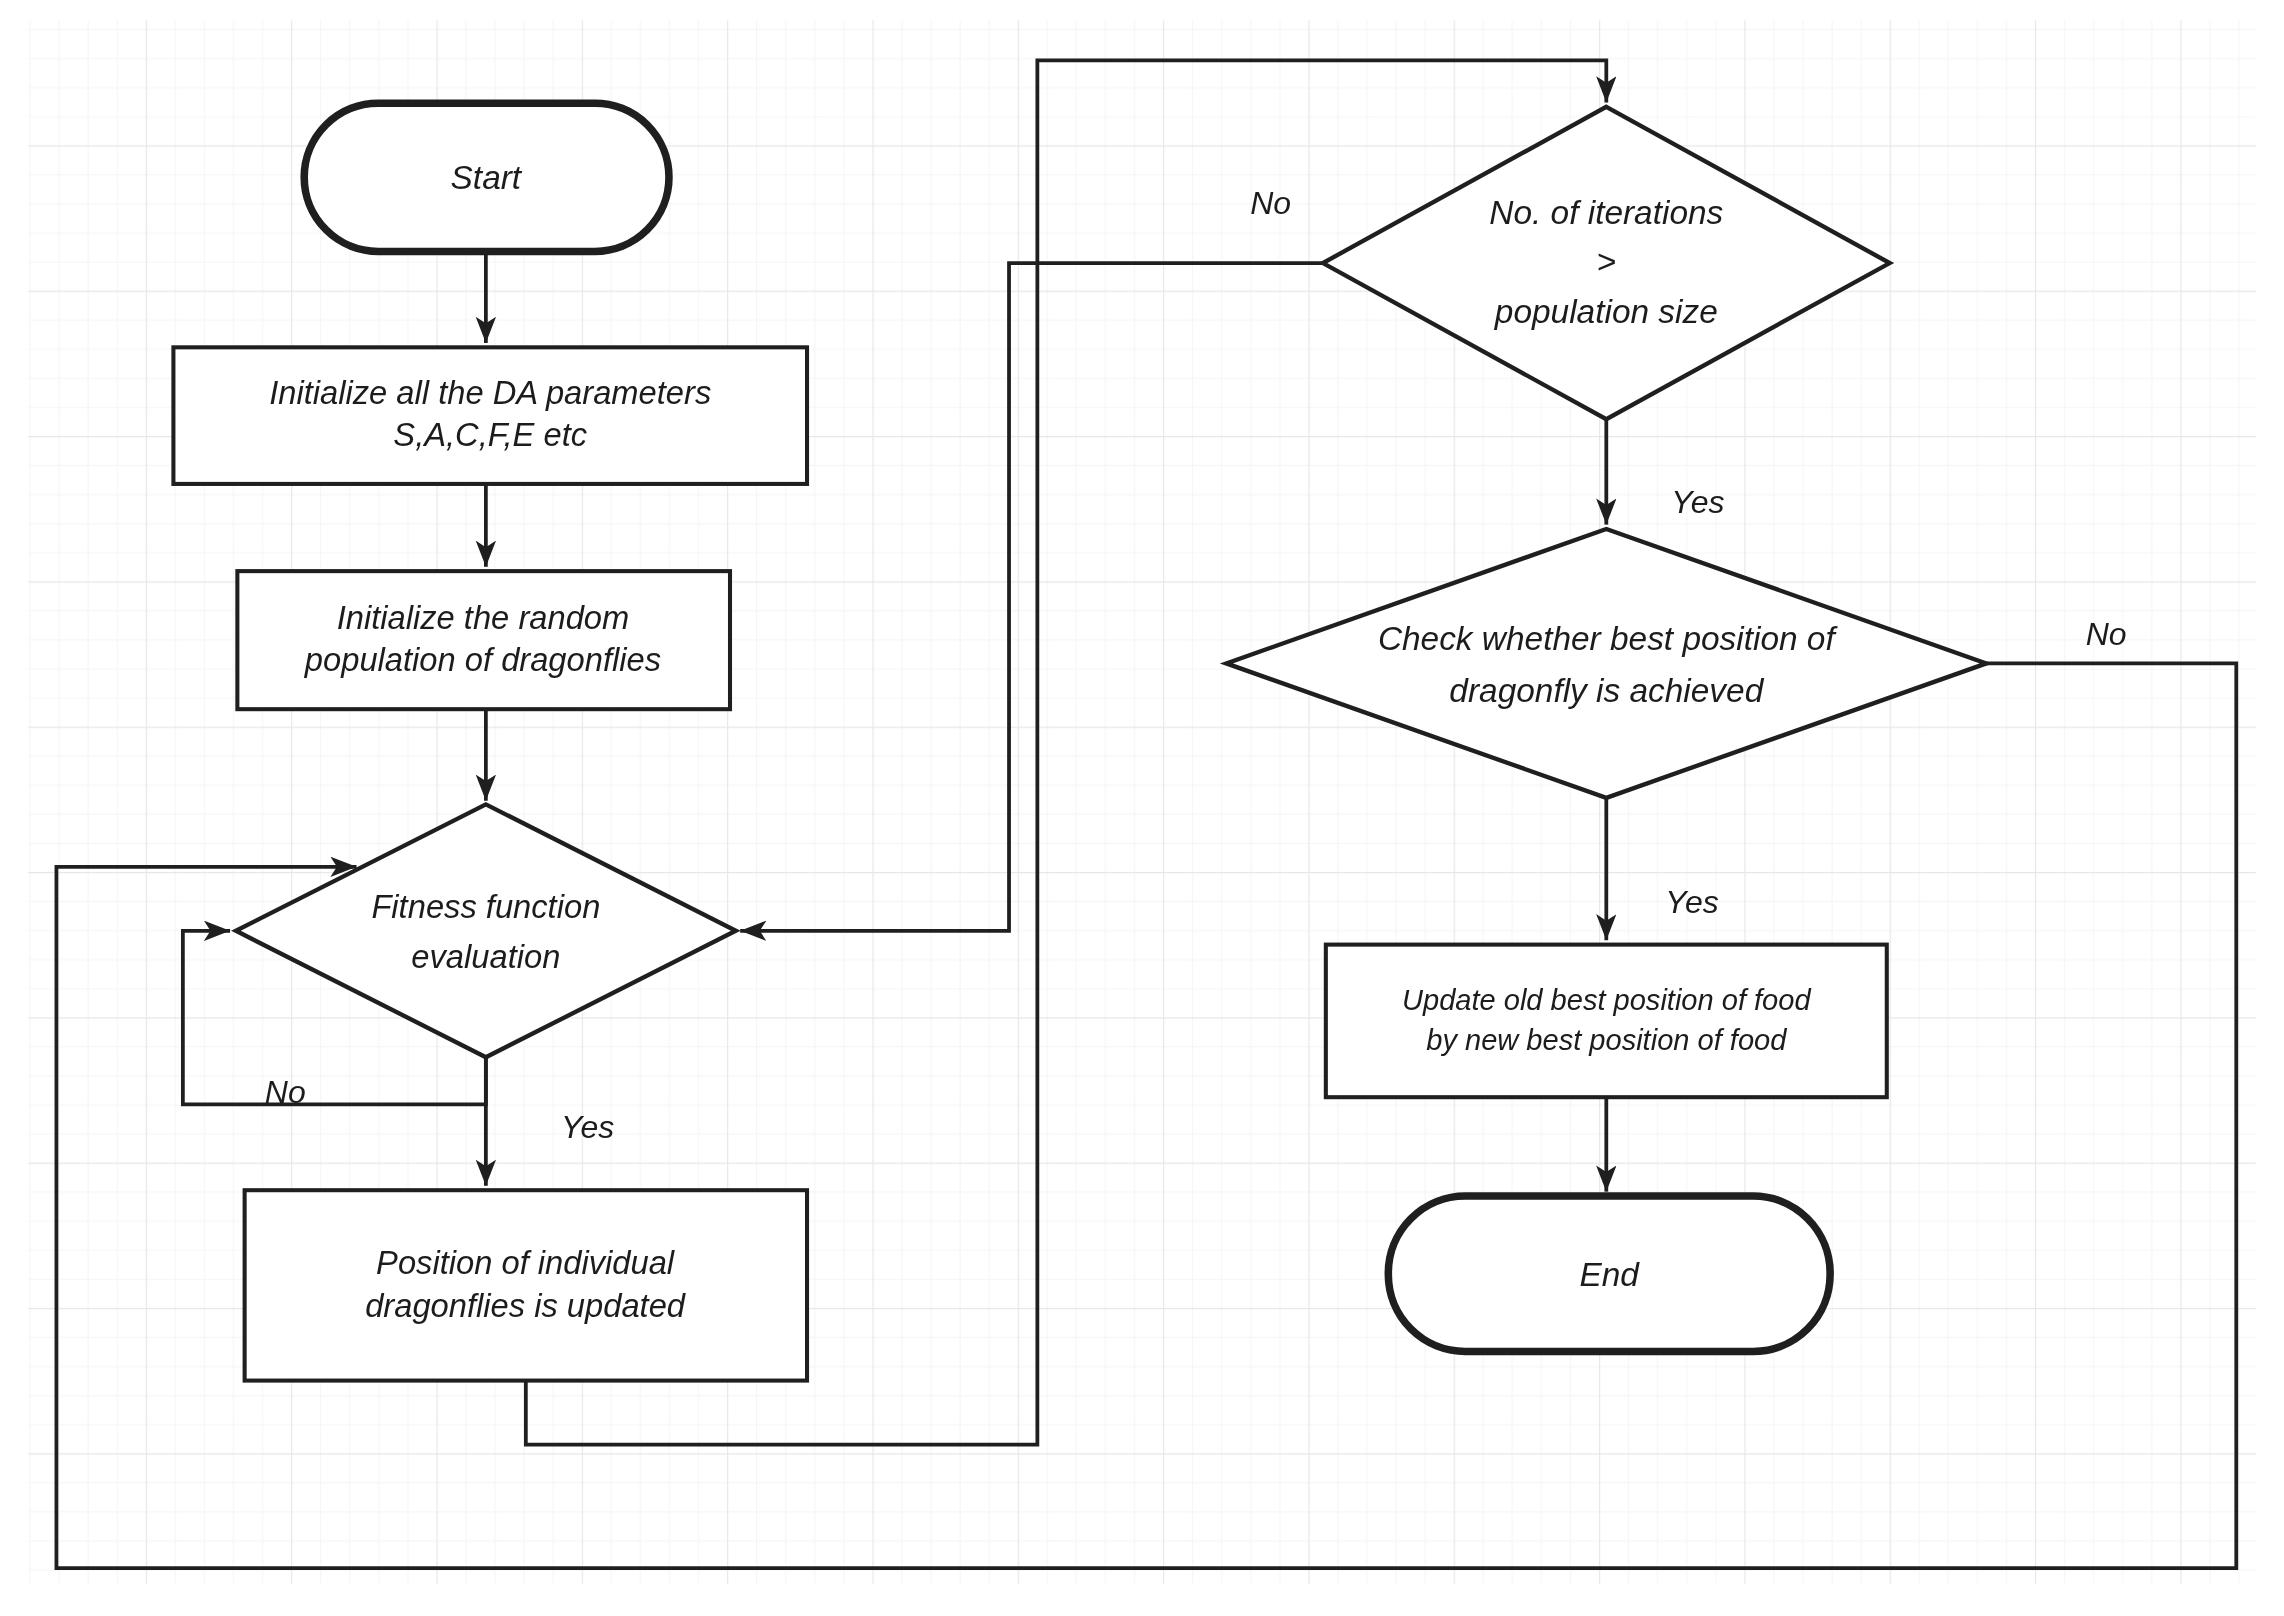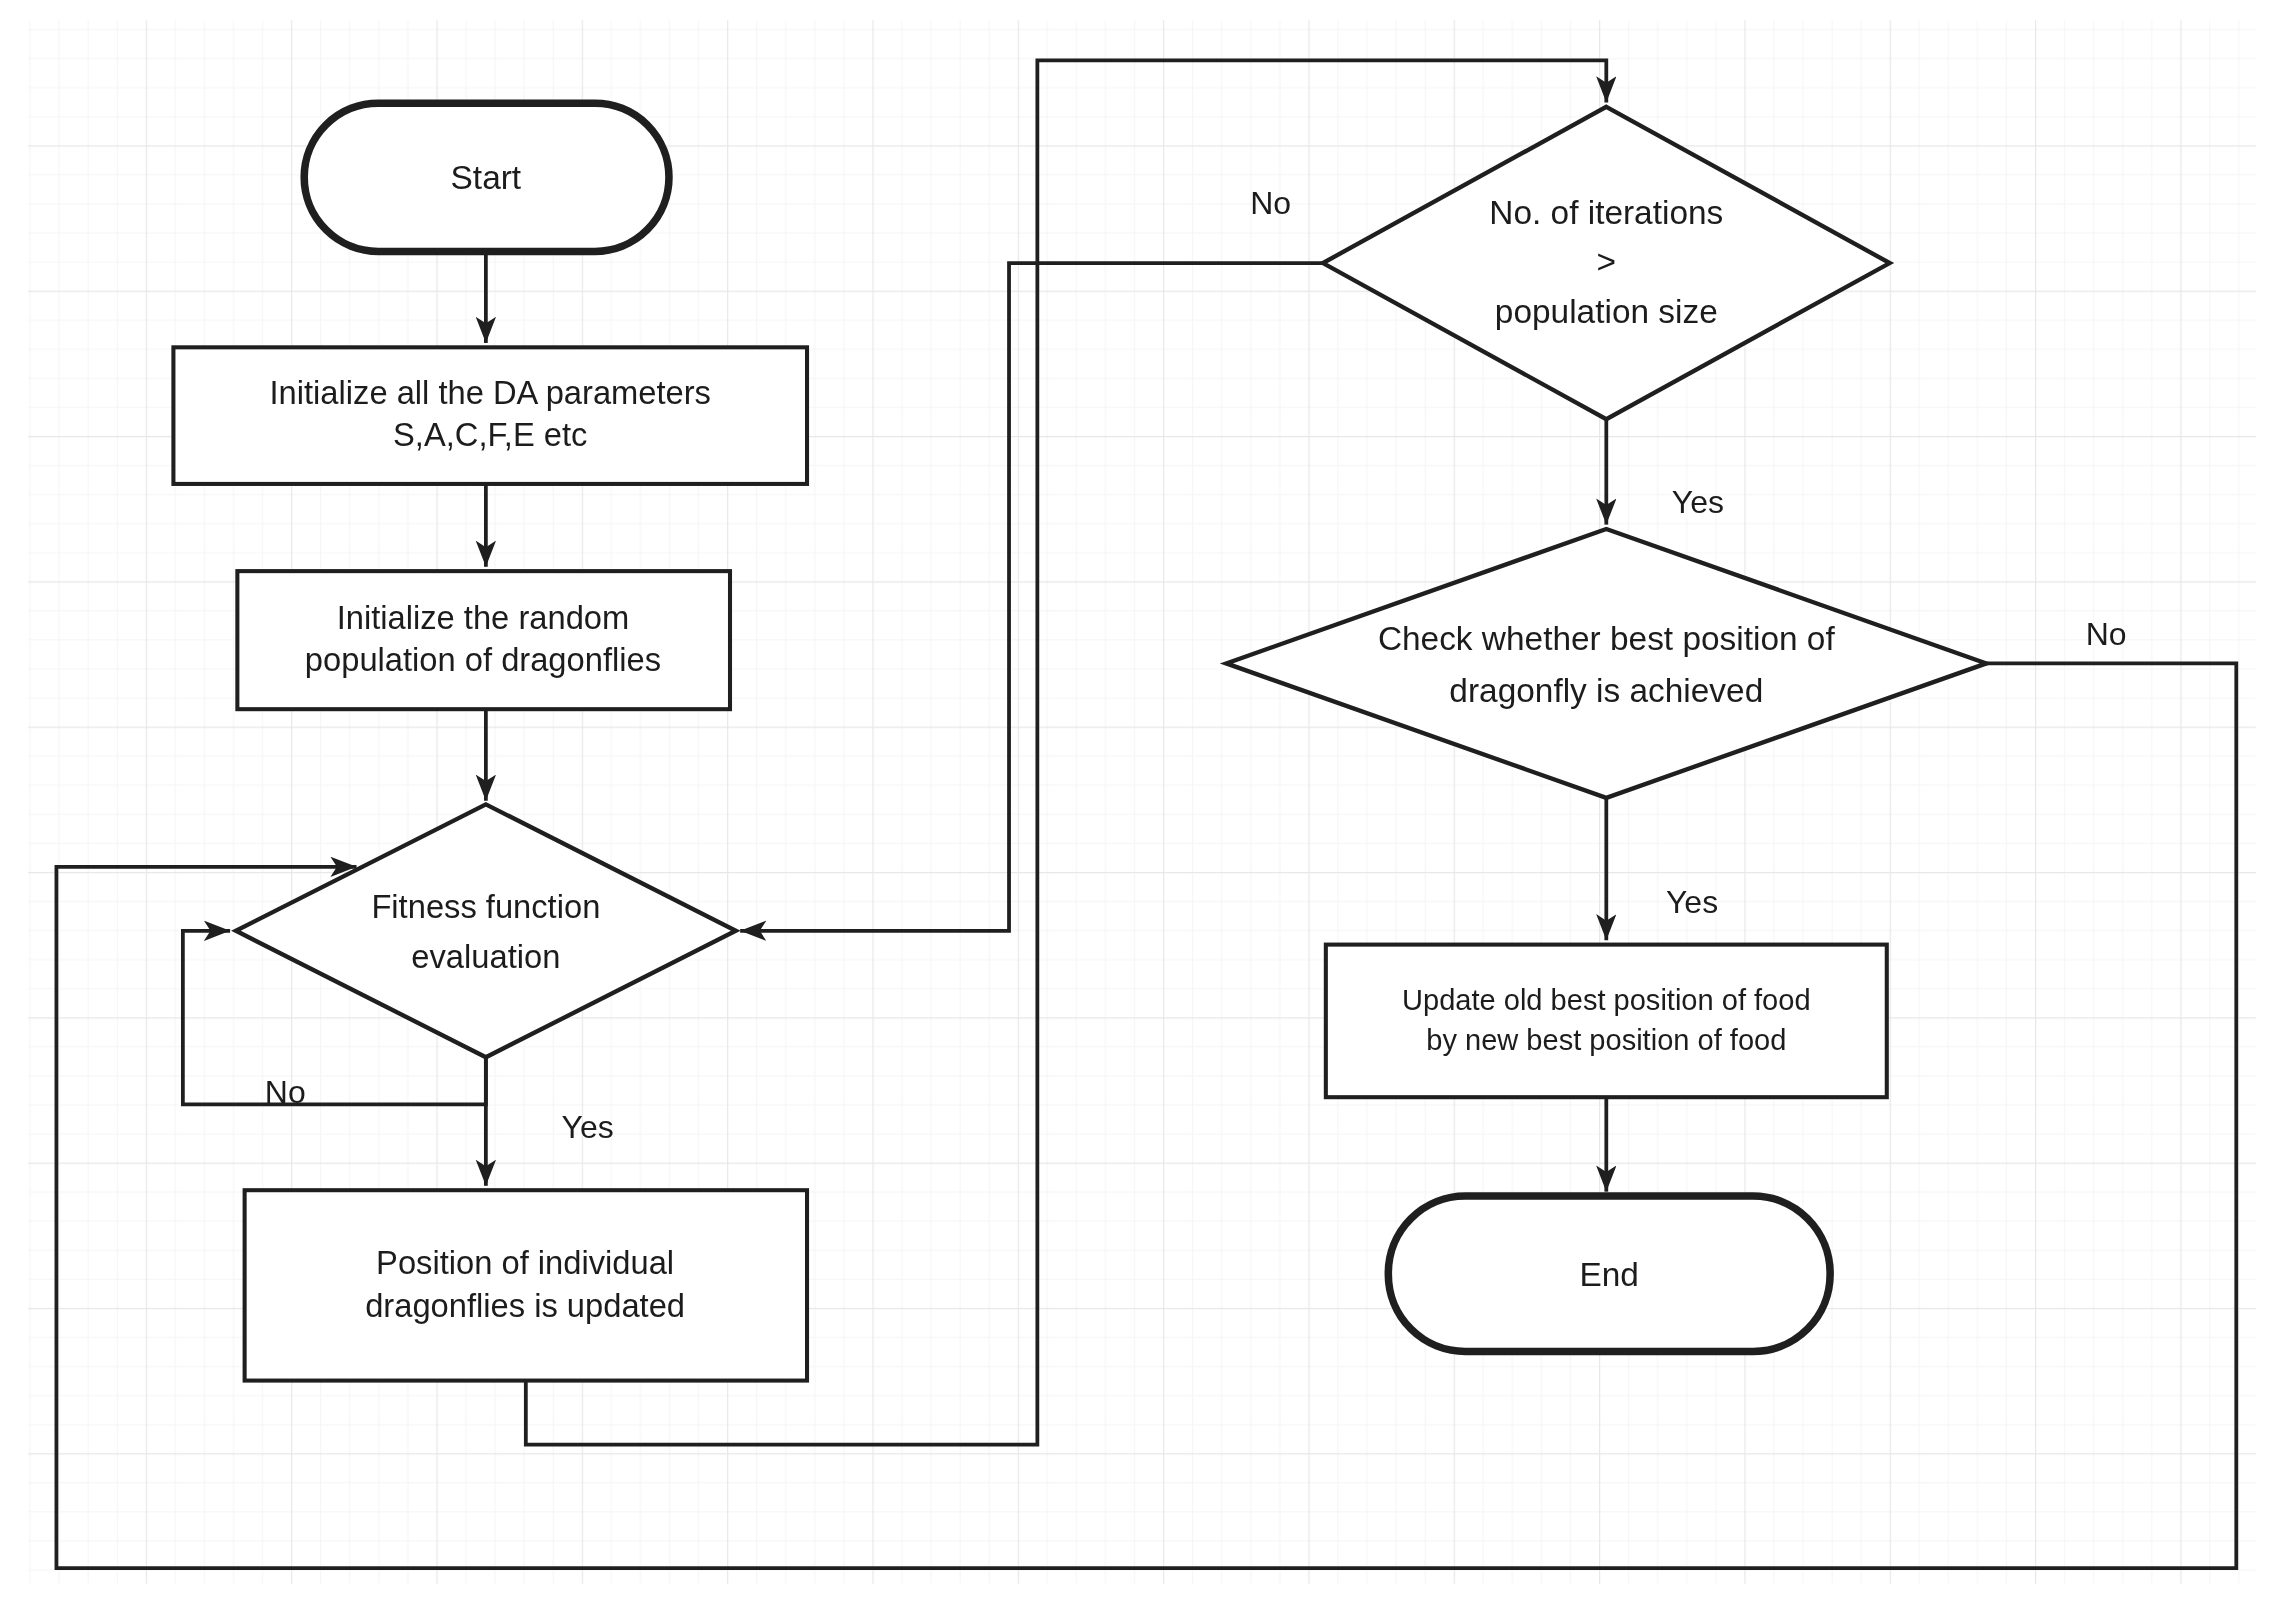--- a/index.html
+++ b/index.html
@@ -2,21 +2,21 @@
 <html style="--stroke: #1f1f1f; --grid-minor: #f4f4f4; --grid-major: #e7e7e7; --page: #ffffff;font-size:11.6px"><head>
 <meta charset="utf-8">
 <style>
   :root{
     --stroke:#1f1f1f;
     --grid-minor:#f4f4f4;
     --grid-major:#e7e7e7;
     --page:#ffffff;
   }
   html,body{margin:0;padding:0;background:var(--page);}
-  .canvas-wrap{width:100%;height:100vh;display:block;}
+  .canvas-wrap{width:100%;height:100vh;display:block;font-style:italic;}
   svg{display:block;width:100%;height:100%;background:var(--page);}
   .node{fill:#ffffff;stroke:var(--stroke);}
   .rect-node{stroke-width:2.8;}
   .diamond-node{stroke-width:3;fill:#ffffff;stroke:var(--stroke);stroke-linejoin:miter;}
   .terminator{stroke-width:5.2;}
   .edge{fill:none;stroke:var(--stroke);stroke-width:2.6;stroke-linejoin:miter;}
   .flow-text{
     font-family:"Liberation Sans","DejaVu Sans",sans-serif;
     font-size:22.5px;fill:#1c1c1c;text-anchor:middle;
   }

